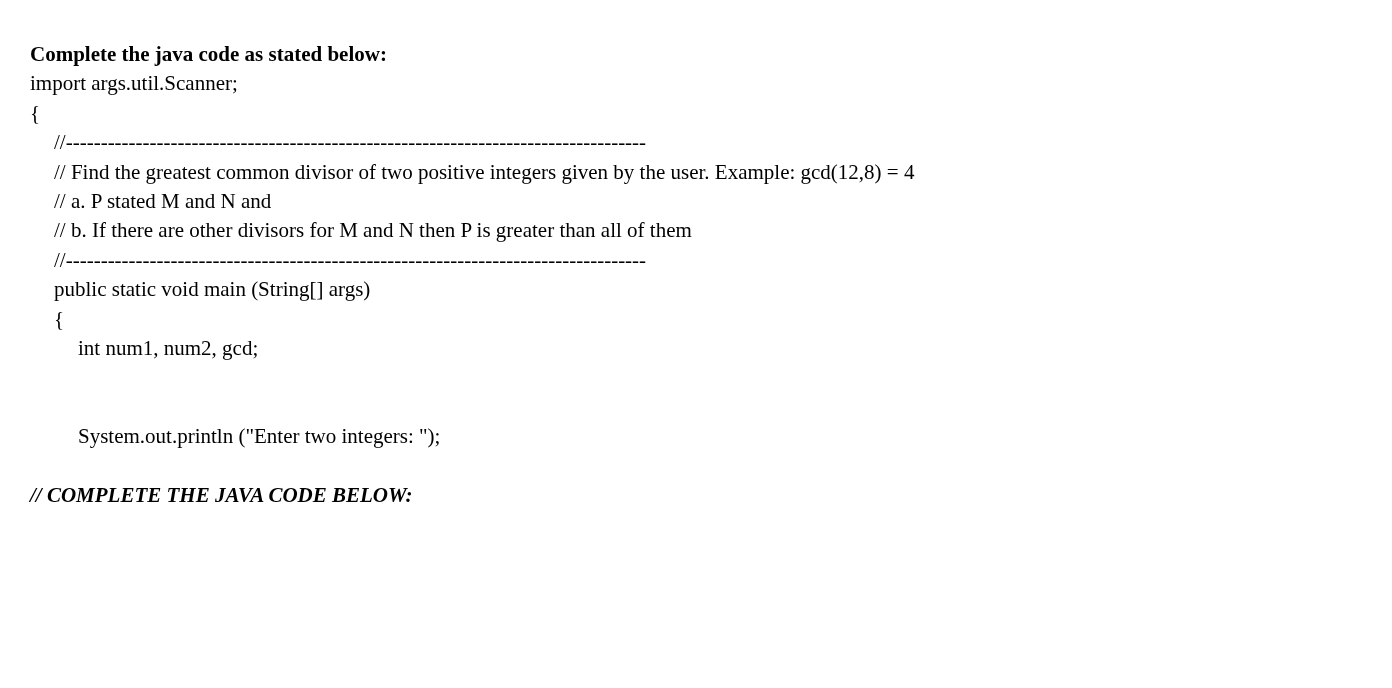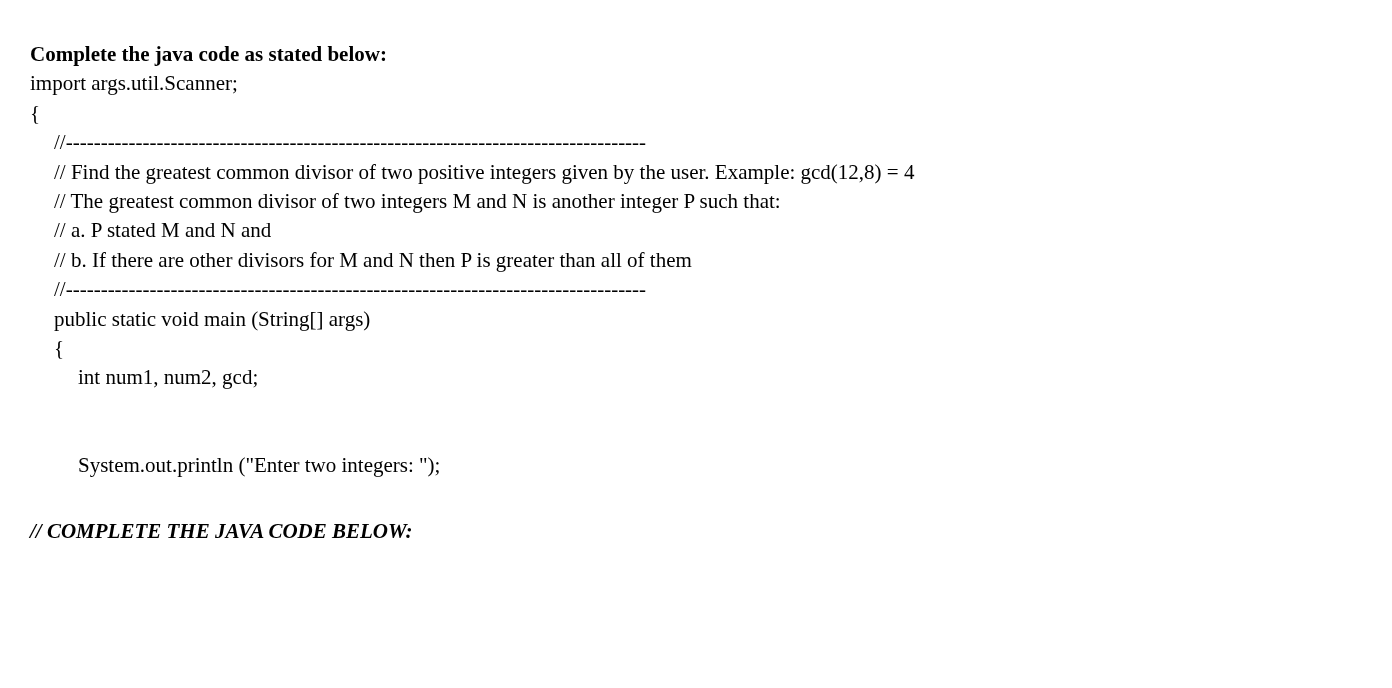--- a/index.html
+++ b/index.html
@@ -21,39 +21,37 @@
     }
     .indent-1 {
       padding-left: 24px;
     }
     .indent-2 {
       padding-left: 48px;
     }
     .italic-bold {
       font-style: italic;
       font-weight: bold;
-      margin-top: 7px;
     }
     .line {
       display: block;
     }
     .blank {
       height: 1.4em;
     }
   </style>
 </head>
 <body>
 
 <div>
   <span class="line bold">Complete the java code as stated below:</span>
   <span class="line">import args.util.Scanner;</span>
   <span class="line">{</span>
   <span class="line indent-1">//-----------------------------------------------------------------------------------</span>
   <span class="line indent-1">//  Find the greatest common divisor of two positive integers given by the user.  Example: gcd(12,8) = 4</span>
-  <span class="line indent-1">// The greatest common divisor of two integers M and N is another integer P such that:</span>
   <span class="line indent-1">// a.    P stated M and N and</span>
   <span class="line indent-1">// b.    If there are other divisors for M and N then P is greater than all of them</span>
   <span class="line indent-1">//-----------------------------------------------------------------------------------</span>
   <span class="line indent-1">public static void main (String[] args)</span>
   <span class="line indent-1">{</span>
   <span class="line indent-2">int num1, num2, gcd;</span>
   <div class="blank"></div>
   <div class="blank"></div>
   <span class="line indent-2">System.out.println ("Enter two integers: ");</span>
   <div class="blank"></div>

